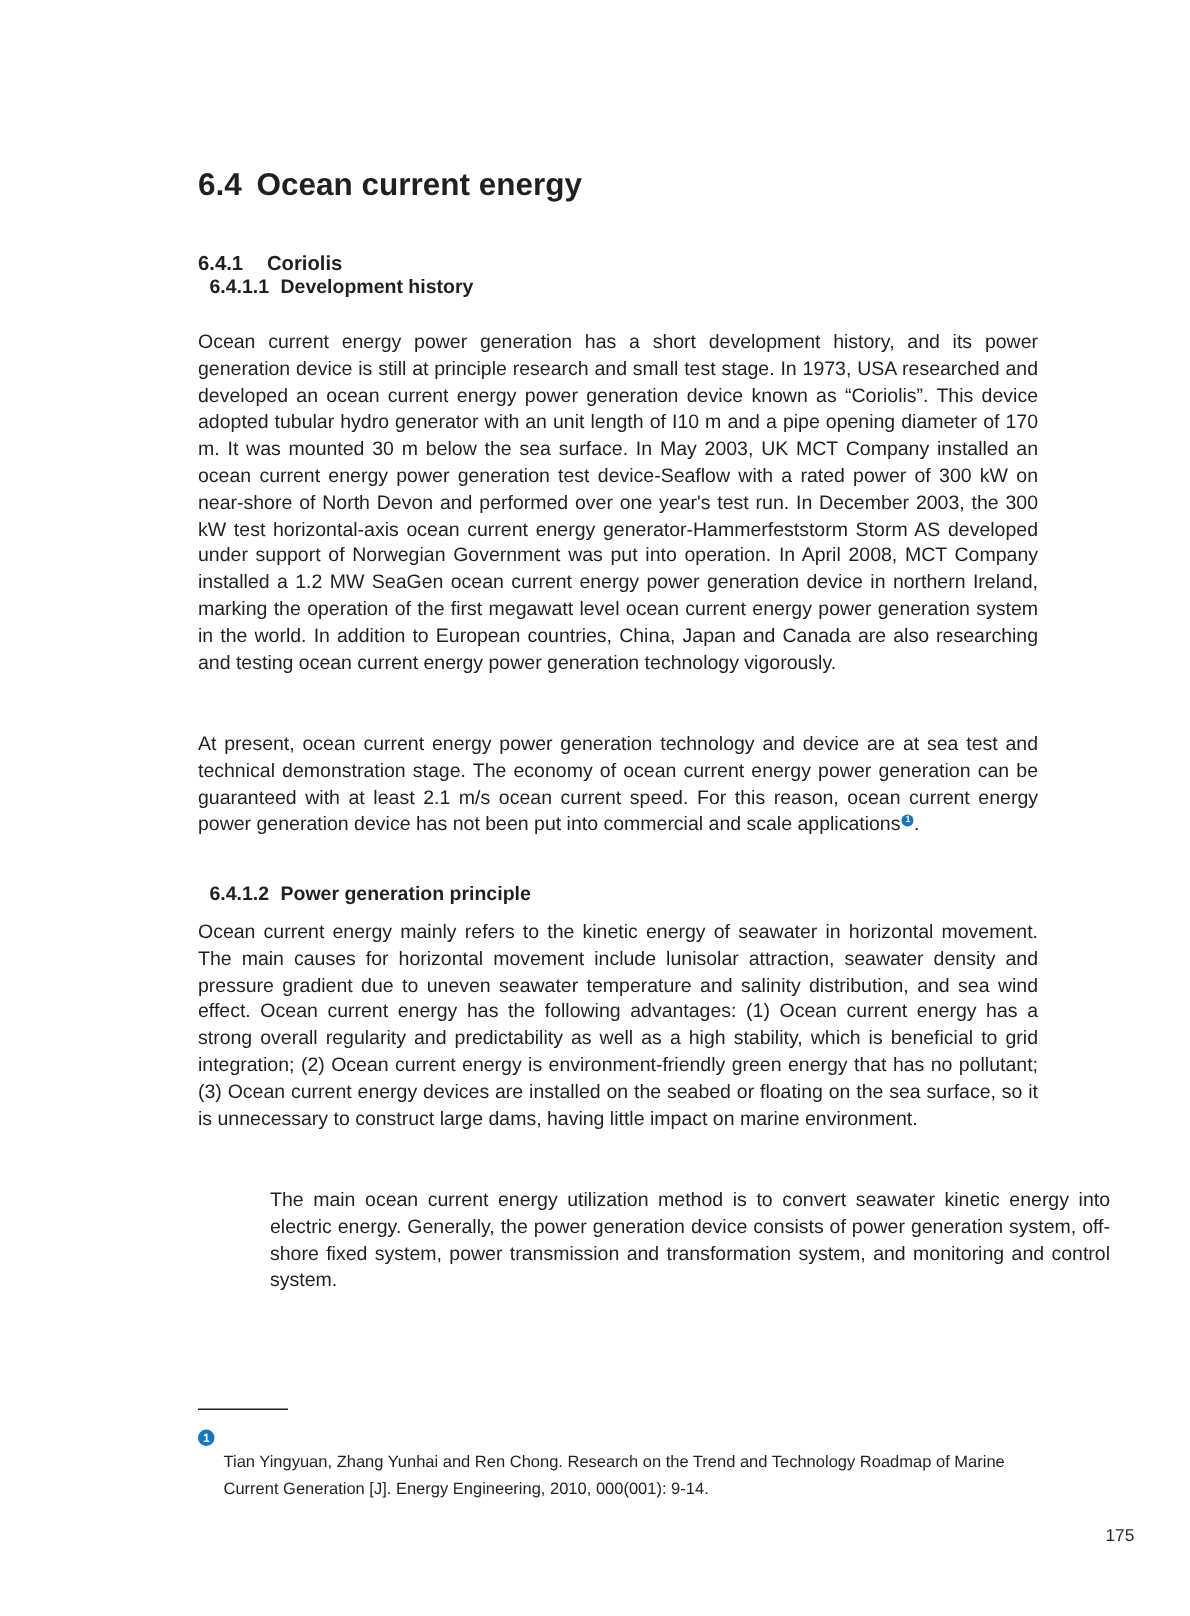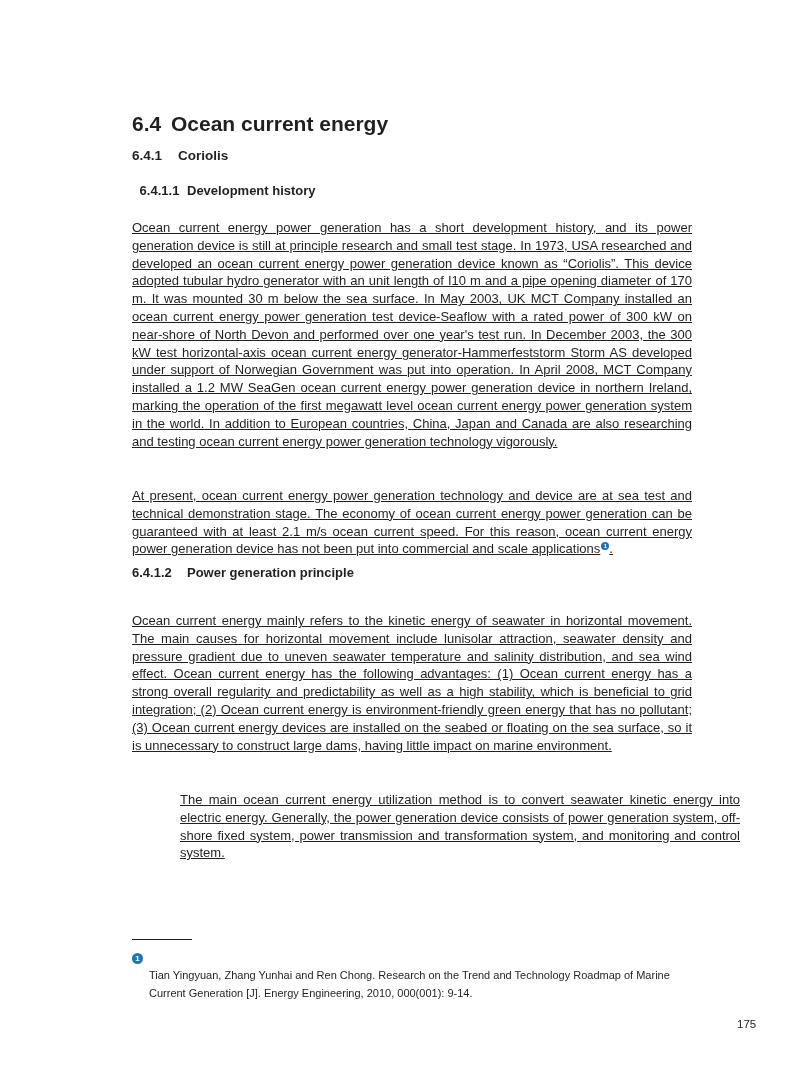--- a/index.html
+++ b/index.html
@@ -3,24 +3,24 @@
 <meta charset="utf-8">
 <style>
   html, body { margin: 0; padding: 0; background: #ffffff; }
   body { width: 793px; height: 1077px; position: relative; overflow: hidden;
          font-family: "Liberation Sans", sans-serif; color: #231f20; }
   .h2 { position: absolute; left: 132px; top: 112px; font-size: 21px; font-weight: bold; white-space: nowrap; }
   .h3 { position: absolute; left: 132px; top: 148px; font-size: 13.5px; font-weight: bold; white-space: nowrap; }
   .h4 { position: absolute; left: 132px; font-size: 13px; font-weight: bold; white-space: nowrap; }
   .num { display: inline-block; }
   .h2 .num { width: 39px; }
-  .h3 .num { width: 46px; }
+  .h3 .num { width: 46px; margin-top: 20px; }
   .h4 .num { width: 55px; }
   .para { position: absolute; left: 132px; width: 560px; font-size: 13px; line-height: 17.8px;
-          text-align: justify; color: #231f20; margin: 0; text-decoration: underline; }
+          text-align: justify; color: #231f20; margin: 0; }
   .fn-marker { display: inline-block; width: 8px; height: 8px; border-radius: 50%; background: #1b75bb;
                color: #fff; font-size: 6px; line-height: 8px; text-align: center; vertical-align: super;
                font-weight: bold; margin-left: 1px; }
   .fn-rule { position: absolute; left: 132px; top: 939px; width: 60px; height: 1px; background: #231f20; }
   .footnote { position: absolute; left: 132px; top: 950px; width: 560px; font-size: 11px; line-height: 18px; color: #231f20; }
   .footnote .badge { position: absolute; left: 0; top: 3px; width: 11px; height: 11px; border-radius: 50%;
                      background: #1b75bb; color: #fff; font-size: 8px; line-height: 11px; text-align: center; font-weight: bold; }
   .footnote .fn-text { display: block; padding-left: 17px; margin-top: 16px; }
   .page-number { position: absolute; left: 737px; top: 1018px; font-size: 11.5px; color: #231f20; }
 </style>
@@ -36,21 +36,21 @@
 </div>
 
 <div class="h4" style="top:183px;text-align:center;">
   <span class="num">6.4.1.1</span><span>Development history</span>
 </div>
 
 <p class="para" style="top:219px;">Ocean current energy power generation has a short development history, and its power generation device is still at principle research and small test stage. In 1973, USA researched and developed an ocean current energy power generation device known as “Coriolis”. This device adopted tubular hydro generator with an unit length of I10 m and a pipe opening diameter of 170 m. It was mounted 30 m below the sea surface. In May 2003, UK MCT Company installed an ocean current energy power generation test device-Seaflow with a rated power of 300 kW on near-shore of North Devon and performed over one year's test run. In December 2003, the 300 kW test horizontal-axis ocean current energy generator-Hammerfeststorm Storm AS developed under support of Norwegian Government was put into operation. In April 2008, MCT Company installed a 1.2 MW SeaGen ocean current energy power generation device in northern Ireland, marking the operation of the first megawatt level ocean current energy power generation system in the world. In addition to European countries, China, Japan and Canada are also researching and testing ocean current energy power generation technology vigorously.</p>
 
 <p class="para" style="top:487px;"><span>At present, ocean current energy power generation technology and device are at sea test and technical demonstration stage. The economy of ocean current energy power generation can be guaranteed with at least 2.1 m/s ocean current speed. For this reason, ocean current energy power generation device has not been put into commercial and scale applications</span><span class="fn-marker">1</span><span>.</span></p>
 
-<div class="h4" style="top:565px;">
+<div class="h4" style="top:588px;text-align:center;">
   <span class="num">6.4.1.2</span><span>Power generation principle</span>
 </div>
 
 <p class="para" style="top:612px;">Ocean current energy mainly refers to the kinetic energy of seawater in horizontal movement. The main causes for horizontal movement include lunisolar attraction, seawater density and pressure gradient due to uneven seawater temperature and salinity distribution, and sea wind effect. Ocean current energy has the following advantages: (1) Ocean current energy has a strong overall regularity and predictability as well as a high stability, which is beneficial to grid integration; (2) Ocean current energy is environment-friendly green energy that has no pollutant; (3) Ocean current energy devices are installed on the seabed or floating on the sea surface, so it is unnecessary to construct large dams, having little impact on marine environment.</p>
 
 <p class="para" style="top:791px;margin-left:48px;">The main ocean current energy utilization method is to convert seawater kinetic energy into electric energy. Generally, the power generation device consists of power generation system, off-shore fixed system, power transmission and transformation system, and monitoring and control system.</p>
 
 <div class="fn-rule"></div>
 
 <div class="footnote">

